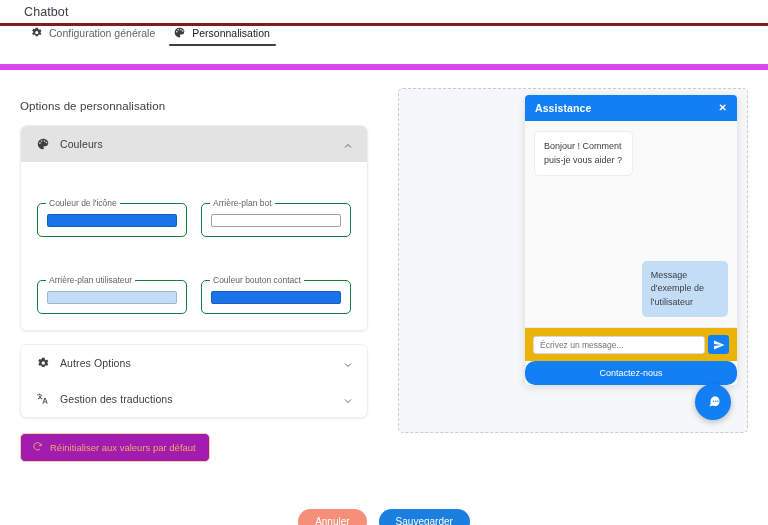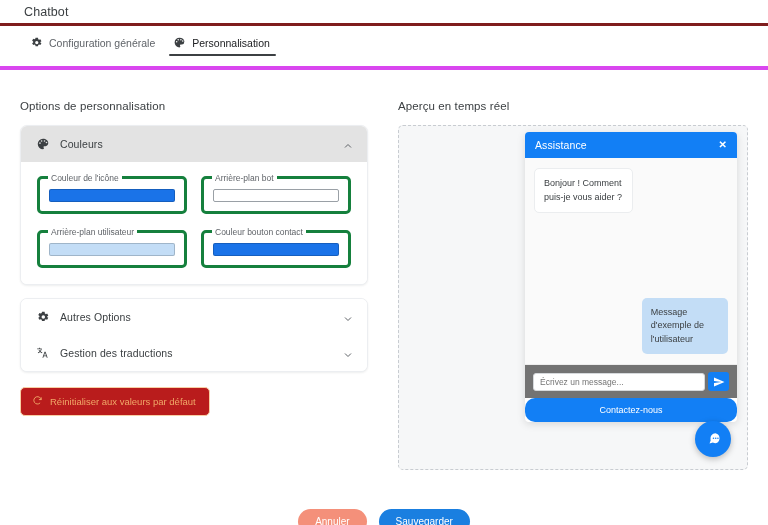--- a/index.html
+++ b/index.html
@@ -17,24 +17,24 @@
     display: flex; align-items: center;
     padding-left: 24px;
     border-bottom: 3px solid #7f1d1d;
     background: #ffffff;
   }
   .titlebar .title { font-size: 12.5px; color: #3c4043; letter-spacing: .1px; }
 
   
   .tabstrip {
     height: 44px;
-    display: flex; align-items: center;
+    display: flex; align-items: flex-start;
     padding-left: 22px;
     background: #ffffff;
-    border-bottom: 4px solid #d946ef;
+    border-bottom: 6px solid #d946ef;
   }
   .tab {
     display: flex; align-items: center; gap: 6px;
     padding: 0 10px 7px 8px;
     font-size: 10.5px; color: #5f6368;
     cursor: pointer; position: relative;
   }
   .tab.active { color: #202124; }
   .tab.active::after {
     content: ""; position: absolute; left: 4px; right: 4px; bottom: 0;
@@ -84,42 +84,43 @@
 
   .acc-body { padding: 14px 16px 16px 16px; background: #fff; }
 
   
   .color-grid {
     display: grid; grid-template-columns: 1fr 1fr;
     gap: 16px 14px;
   }
   .color-field {
     position: relative;
-    border: 3px solid #15803d;
+    border: 1px solid #15803d;
     border-radius: 5px;
     padding: 10px 9px 9px 9px;
+    margin-top: 27px;
   }
   .color-field .lbl {
     position: absolute; top: -6px; left: 8px;
     background: #ffffff; padding: 0 3px;
     font-size: 8.5px; color: #5f6368; white-space: nowrap;
   }
   .swatch {
     height: 13px; width: 100%;
     border-radius: 2px;
     border: 1px solid rgba(0,0,0,.18);
     cursor: pointer;
   }
 
   
   .reset-btn {
     display: inline-flex; align-items: center; gap: 7px;
     border: 1px solid #f8cfa4;
     color: #f0a868;
-    background: #b91c1c;
+    background: #a21caf;
     border-radius: 5px;
     font-size: 9.5px;
     padding: 7px 13px 7px 11px;
     cursor: pointer;
     margin-top: 2px;
   }
   .reset-btn svg { width: 11px; height: 11px; flex: none; }
 
   
   .preview-box {
@@ -140,21 +141,21 @@
     box-shadow: 0 2px 8px rgba(0,0,0,.13);
     display: flex; flex-direction: column;
     overflow: hidden;
   }
   .chat-head {
     height: 26px;
     background: #127ff5;
     display: flex; align-items: center; justify-content: space-between;
     padding: 0 10px;
   }
-  .chat-head .t { color: #fff; font-size: 10.5px; font-weight: normal; letter-spacing: .1px; }
+  .chat-head .t { color: #fff; font-size: 10.5px; font-weight: bold; letter-spacing: .1px; }
   .chat-close { color: #fff; font-size: 10px; cursor: pointer; line-height: 1; font-weight: bold; }
 
   .chat-body {
     background: #fafafa;
     padding: 10px 9px;
     height: 206px;
     display: flex; flex-direction: row; gap: 9px;
   }
   .bubble {
     max-width: 150px;
@@ -170,21 +171,21 @@
     border: 1px solid #ebedef;
   }
   .bubble.user {
     align-self: flex-end;
     background: #c3ddf6;
   }
 
   .chat-input-row {
     display: flex; align-items: center; gap: 3px;
     padding: 7px 8px;
-    background: #737373;
+    background: #eab308;
     border-top: 1px solid #ededed;
   }
   .chat-input {
     flex: 1;
     height: 18px;
     border: 1px solid #d6d9dc;
     border-radius: 3px;
     font-size: 8.5px;
     padding: 0 6px;
     color: #5f6368;
@@ -350,21 +351,20 @@
         <svg viewBox="0 0 24 24" width="11" height="11" fill="none" stroke="currentColor" stroke-width="2">
           <path d="M20 11a8 8 0 10-2.3 6.3"></path>
           <path d="M20 5v5h-5"></path>
         </svg>
       </span>
       <span>Réinitialiser aux valeurs par défaut</span>
     </div>
   </div>
 
   <div class="col-right">
-    <div class="section-title">Aperçu en temps réel</div>
 
     <div class="preview-box">
 
       <div class="chat-widget">
 
         <div class="chat-head">
           <span class="t">Assistance</span>
           <span class="chat-close">✕</span>
         </div>
 

